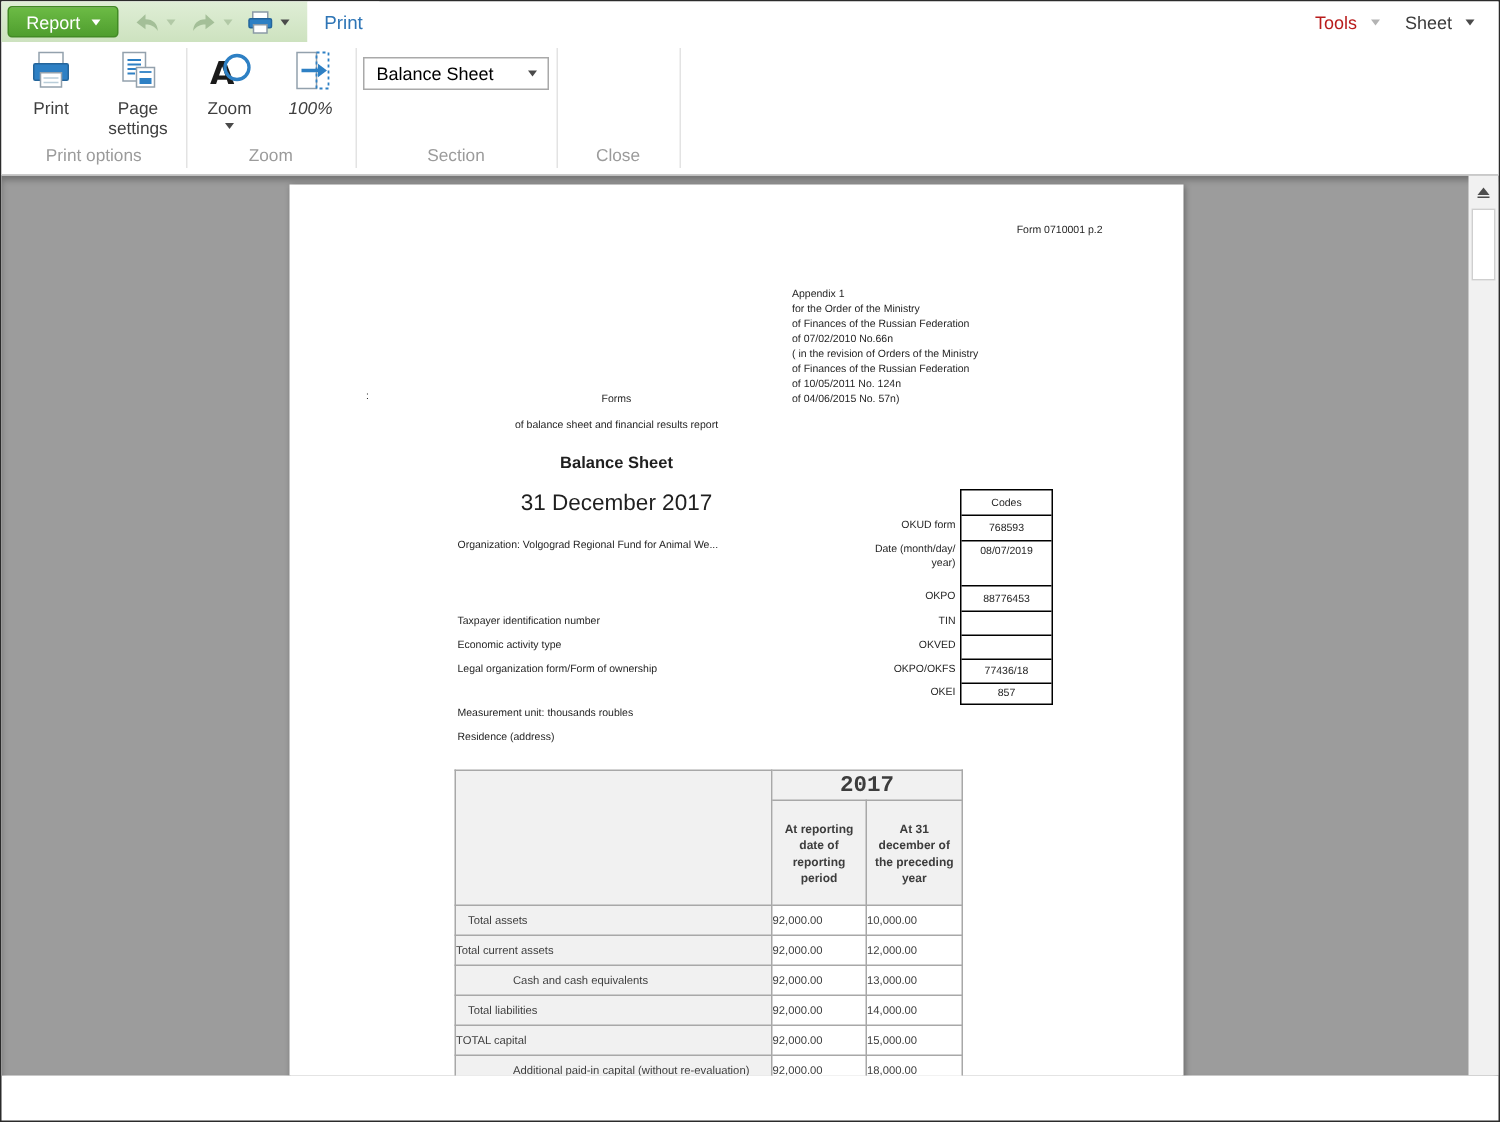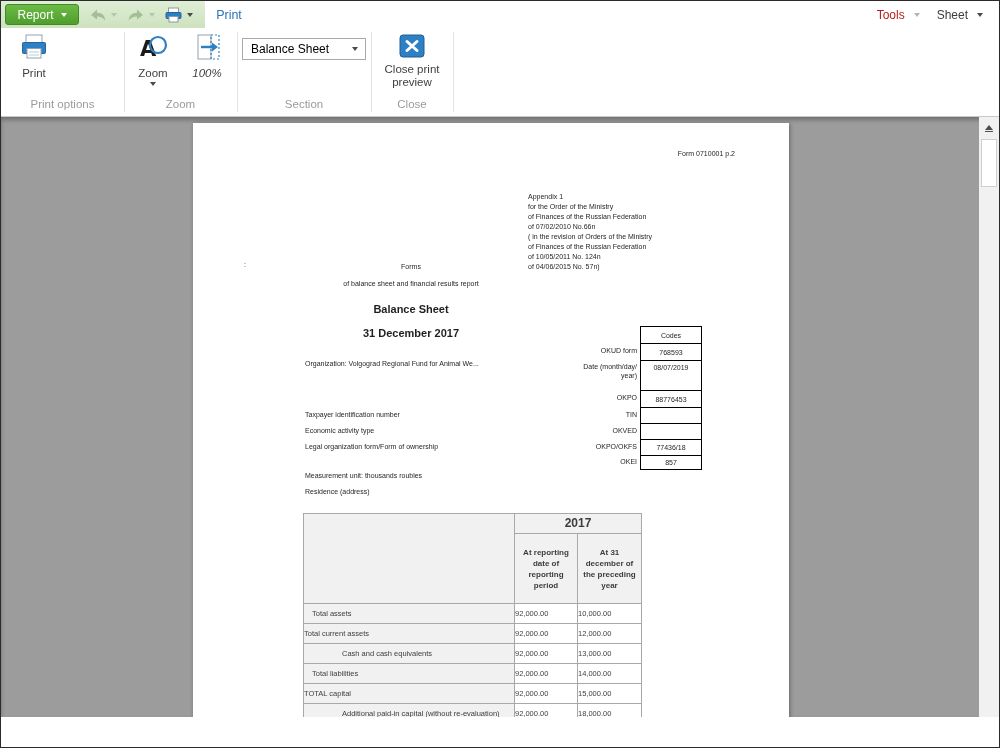--- a/index.html
+++ b/index.html
@@ -40,35 +40,35 @@
   .combo .val { flex:1; font-size:12px; color:#000; padding-left:8px; }
   .combo .caret { margin-right:7px; }
 
   
   .preview { position:relative; height:600px; background:#9c9c9c; overflow:hidden; box-shadow:inset 0 3px 4px rgba(0,0,0,.28); }
   .page { position:absolute; left:192px; top:6px; width:596px; height:640px; background:#fff; box-shadow:1px 1px 4px rgba(0,0,0,.35); font-size:7px; color:#1f1f1f; }
   .abs { position:absolute; }
   .ctr { left:40px; width:356px; text-align:center; }
   .appendix-line { line-height:10px; white-space:nowrap; }
   .doc-title { font-size:11px; font-weight:bold; }
-  .doc-date { font-size:11px; font-weight:bold; }
+  .doc-date { font-size:15px; font-weight:normal; }
 
   
   .codes-box { position:absolute; left:447px; top:203px; width:62px; border:1.5px solid #000; }
   .codes-row { border-top:1px solid #000; display:flex; align-items:center; justify-content:center; font-size:7px; color:#1f1f1f; }
   .codes-row.first { border-top:none; }
   .rlabel { position:absolute; right:152px; text-align:right; white-space:nowrap; font-size:7px; line-height:8px; color:#1f1f1f; }
   .rlabel.wrap { white-space:normal; width:56px; overflow-wrap:break-word; word-break:break-all; line-height:9px; }
   .llabel { position:absolute; left:112px; font-size:7px; color:#1f1f1f; white-space:nowrap; }
 
   
   .dtable { position:absolute; left:110px; top:390px; border-collapse:collapse; table-layout:fixed; }
   .dtable td { border:1px solid #a8a8a8; font-size:7.5px; color:#3d3d3d; overflow:hidden; }
   .dtable .hdr { background:#f1f1f1; font-weight:bold; text-align:center; vertical-align:middle; font-size:8px; line-height:11px; padding:2px; }
-  .dtable .yr { font-size:12px; }
+  .dtable .yr { font-size:15px;font-family:Liberation Mono, monospace; }
   .dtable .lblcell { background:#f1f1f1; height:20px; vertical-align:middle; }
   .dtable .valcell { background:#fff; height:20px; text-align:left; vertical-align:middle; }
   .ind1 { padding-left:8px; } .ind2 { } .ind3 { padding-left:38px; }
 
   
   .scrollbar { position:absolute; right:0; top:0; width:20px; height:600px; background:#f1f1f1; }
   .scroll-up { position:absolute; top:0; left:0; width:20px; height:22px; display:flex; flex-direction:column; align-items:center; justify-content:center; }
   .up-tri { width:0; height:0; border-left:4px solid transparent; border-right:4px solid transparent; border-bottom:5px solid #4d4d4d; }
   .up-base { width:8px; height:1px; background:#4d4d4d; margin-top:1px; }
   .scroll-thumb { position:absolute; top:22px; left:2px; width:16px; height:48px; background:#fff; border:1px solid #cfcfcf; }
@@ -120,20 +120,30 @@
     <div class="tbtn" style="left:8px;width:50px;">
       <svg width="32" height="32" viewBox="0 0 32 32">
         <rect x="8" y="3" width="16" height="7.5" fill="#fff" stroke="#93a1ad"></rect>
         <rect x="4.5" y="10.5" width="23" height="11" rx="1" fill="#2e80c4" stroke="#24659b"></rect>
         <rect x="9" y="16.5" width="14" height="9.5" fill="#fff" stroke="#93a1ad"></rect>
         <path d="M11 20 H21 M11 23 H21" stroke="#b9cdd9" stroke-width="1"></path>
       </svg>
       <div class="lbl">Print</div>
     </div>
 
+    <div class="tbtn" style="left:60px;width:62px;">
+      <svg width="32" height="32" viewBox="0 0 32 32">
+        <rect x="6" y="3" width="15" height="19" fill="#fff" stroke="#93a1ad"></rect>
+        <path d="M9 8 H18 M9 11 H18 M9 14 H18 M9 17 H14" stroke="#2e80c4" stroke-width="1.2"></path>
+        <rect x="15" y="13" width="12" height="13" fill="#fff" stroke="#93a1ad"></rect>
+        <rect x="17" y="20" width="8" height="4" fill="#2e80c4"></rect>
+        <path d="M17 16 H25" stroke="#2e80c4" stroke-width="1.2"></path>
+      </svg>
+      <div class="lbl">Page settings</div>
+    </div>
 
     <div class="sep" style="left:123px;"></div>
 
     <div class="tbtn" style="left:126px;width:52px;">
       <svg width="32" height="32" viewBox="0 0 32 32">
         <text x="3" y="24" font-family="DejaVu Sans, sans-serif" font-size="21" font-weight="bold" fill="#1a1a1a">A</text>
         <circle cx="21" cy="13" r="8" fill="none" stroke="#2e80c4" stroke-width="2.2"></circle>
       </svg>
       <div class="lbl">Zoom</div>
       <span class="caret dark" style="margin-top:2px"></span>
@@ -151,27 +161,20 @@
 
     <div class="sep" style="left:236px;"></div>
 
     <div class="combo">
       <span class="val">Balance Sheet</span>
       <span class="caret dark"></span>
     </div>
 
     <div class="sep" style="left:370px;"></div>
 
-    <div class="tbtn" style="left:369px;width:84px;">
-      <svg width="28" height="28" viewBox="0 0 28 28">
-        <rect x="2" y="3" width="24" height="22" rx="3" fill="#2e80c4" stroke="#1f5e94"></rect>
-        <path d="M9 9.5 L19 18.5 M19 9.5 L9 18.5" stroke="#fff" stroke-width="3" stroke-linecap="round"></path>
-      </svg>
-      <div class="lbl" style="width:80px;">Close print preview</div>
-    </div>
 
     <div class="sep" style="left:452px;"></div>
 
     <div class="grp" style="left:0;width:123px;">Print options</div>
     <div class="grp" style="left:123px;width:113px;">Zoom</div>
     <div class="grp" style="left:236px;width:134px;">Section</div>
     <div class="grp" style="left:370px;width:82px;">Close</div>
   </div>
 
   <div class="preview">

